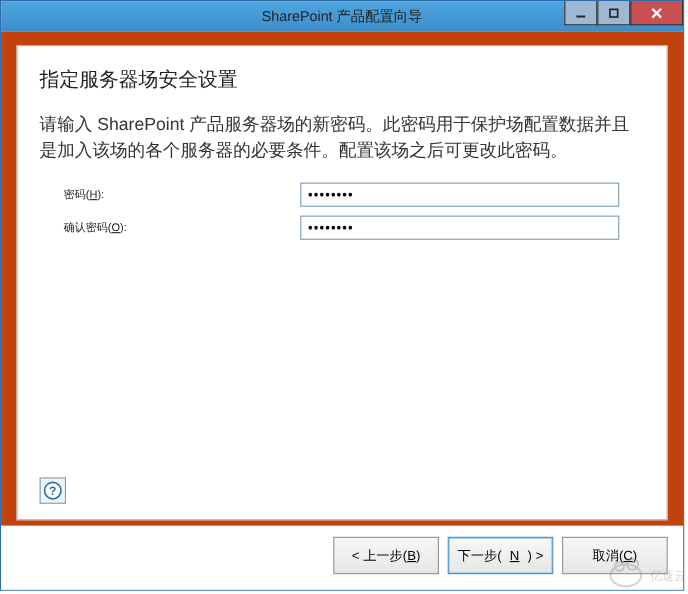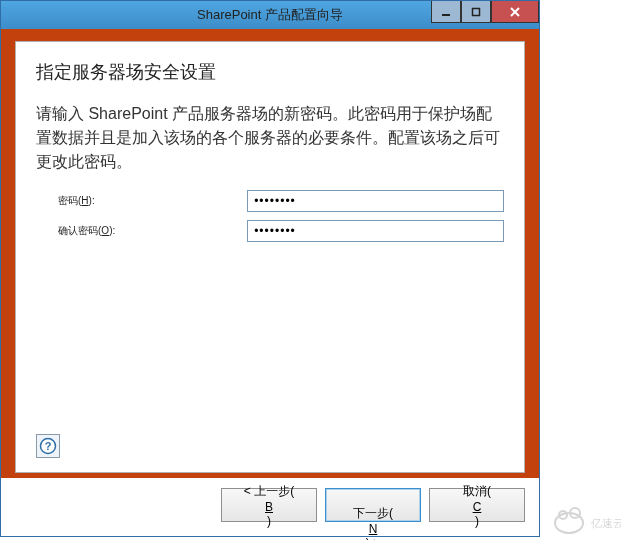--- a/index.html
+++ b/index.html
@@ -6,21 +6,21 @@
     body {
       width: 625px;
       height: 540px;
       font-family: "Microsoft YaHei", "SimSun", Arial, sans-serif;
       font-size: 12px;
       background: #fff;
       overflow: hidden;
       position: relative;
     }
     .window {
-      width: 540px;
+      width: 622px;
       height: 537px;
       border: 1px solid #2e6da8;
       background: #fff;
       display: flex;
       flex-direction: column;
     }
     .titlebar {
       height: 28px;
       background: linear-gradient(#4fa6e0, #3c8dca);
       display: flex;
@@ -140,21 +140,20 @@
       height: 24px;
       border: 1px solid #8f8f8f;
       background: linear-gradient(#f8f8f8, #e6e6e6);
       font-size: 12px;
       font-family: "Microsoft YaHei", "SimSun", Arial, sans-serif;
       cursor: pointer;
       padding: 16px 8px;
       display: flex;
       align-items: center;
       justify-content: center;
-      flex-direction: column;
     }
     .btn.primary {
       border: 1px solid #3c8dca;
       box-shadow: inset 0 0 0 1px #a8d2ef;
       justify-content: space-between;
     }
     .btn .ak { text-decoration: underline; }
 
     .watermark {
       position: absolute;

